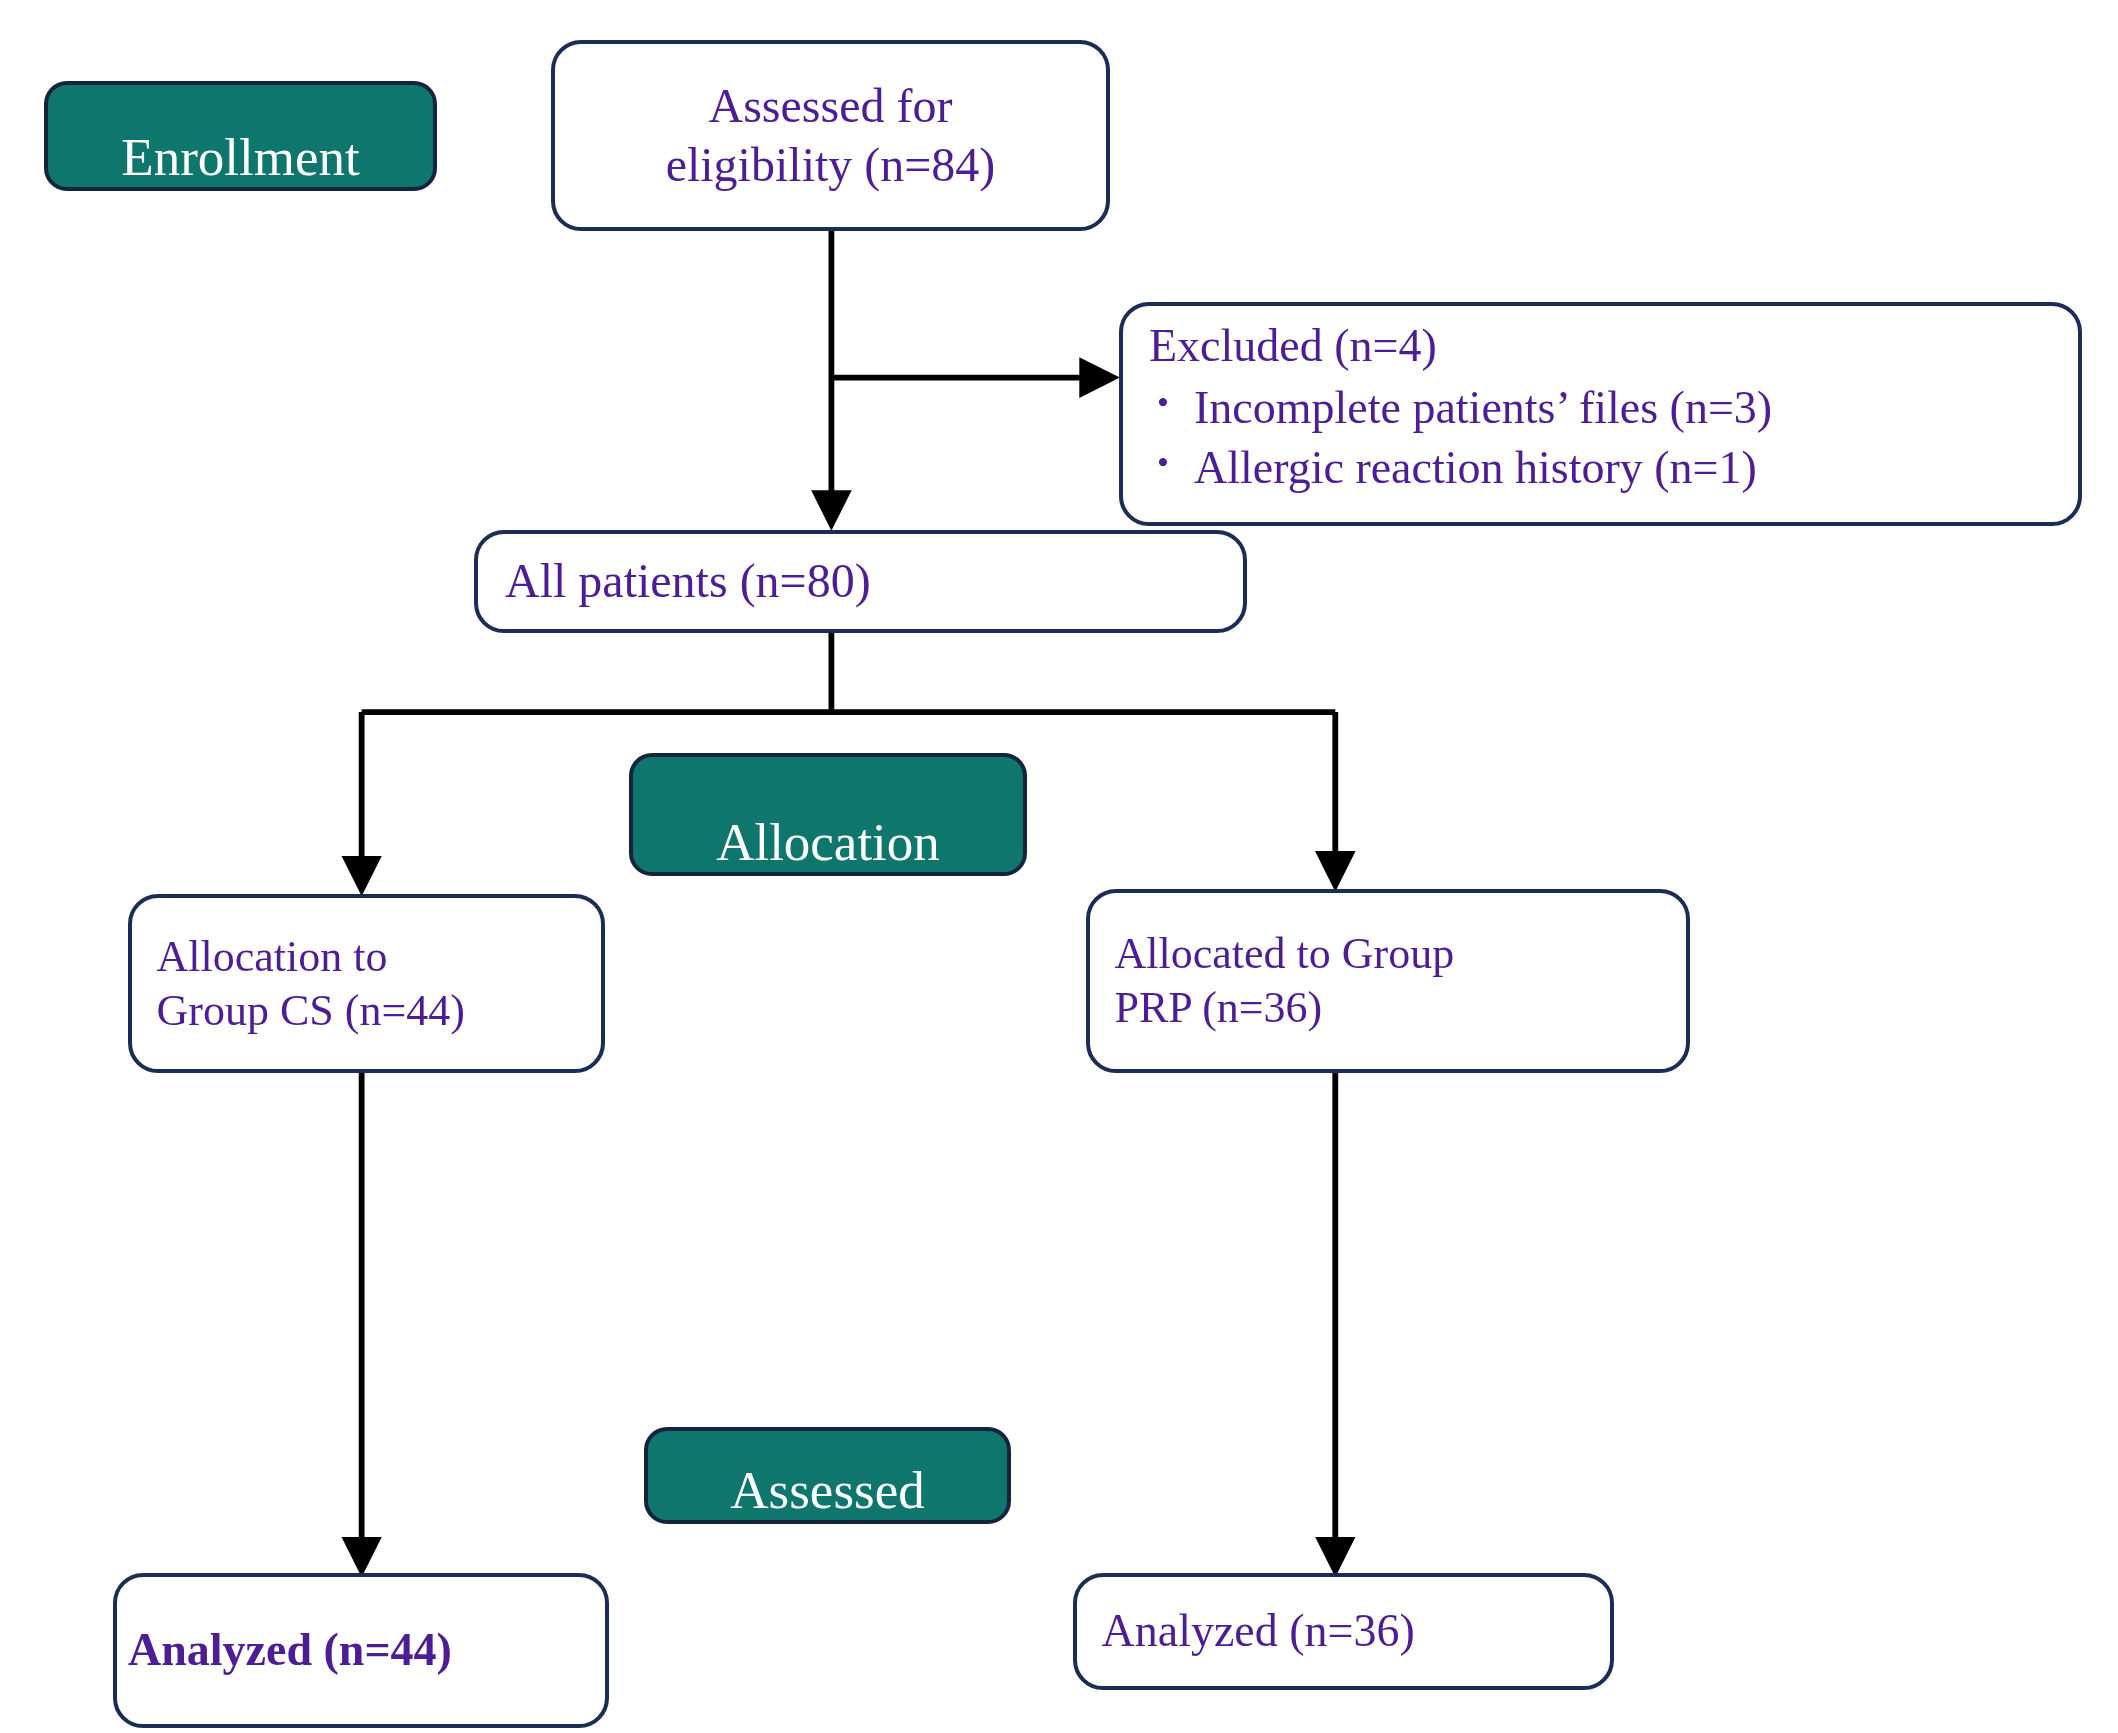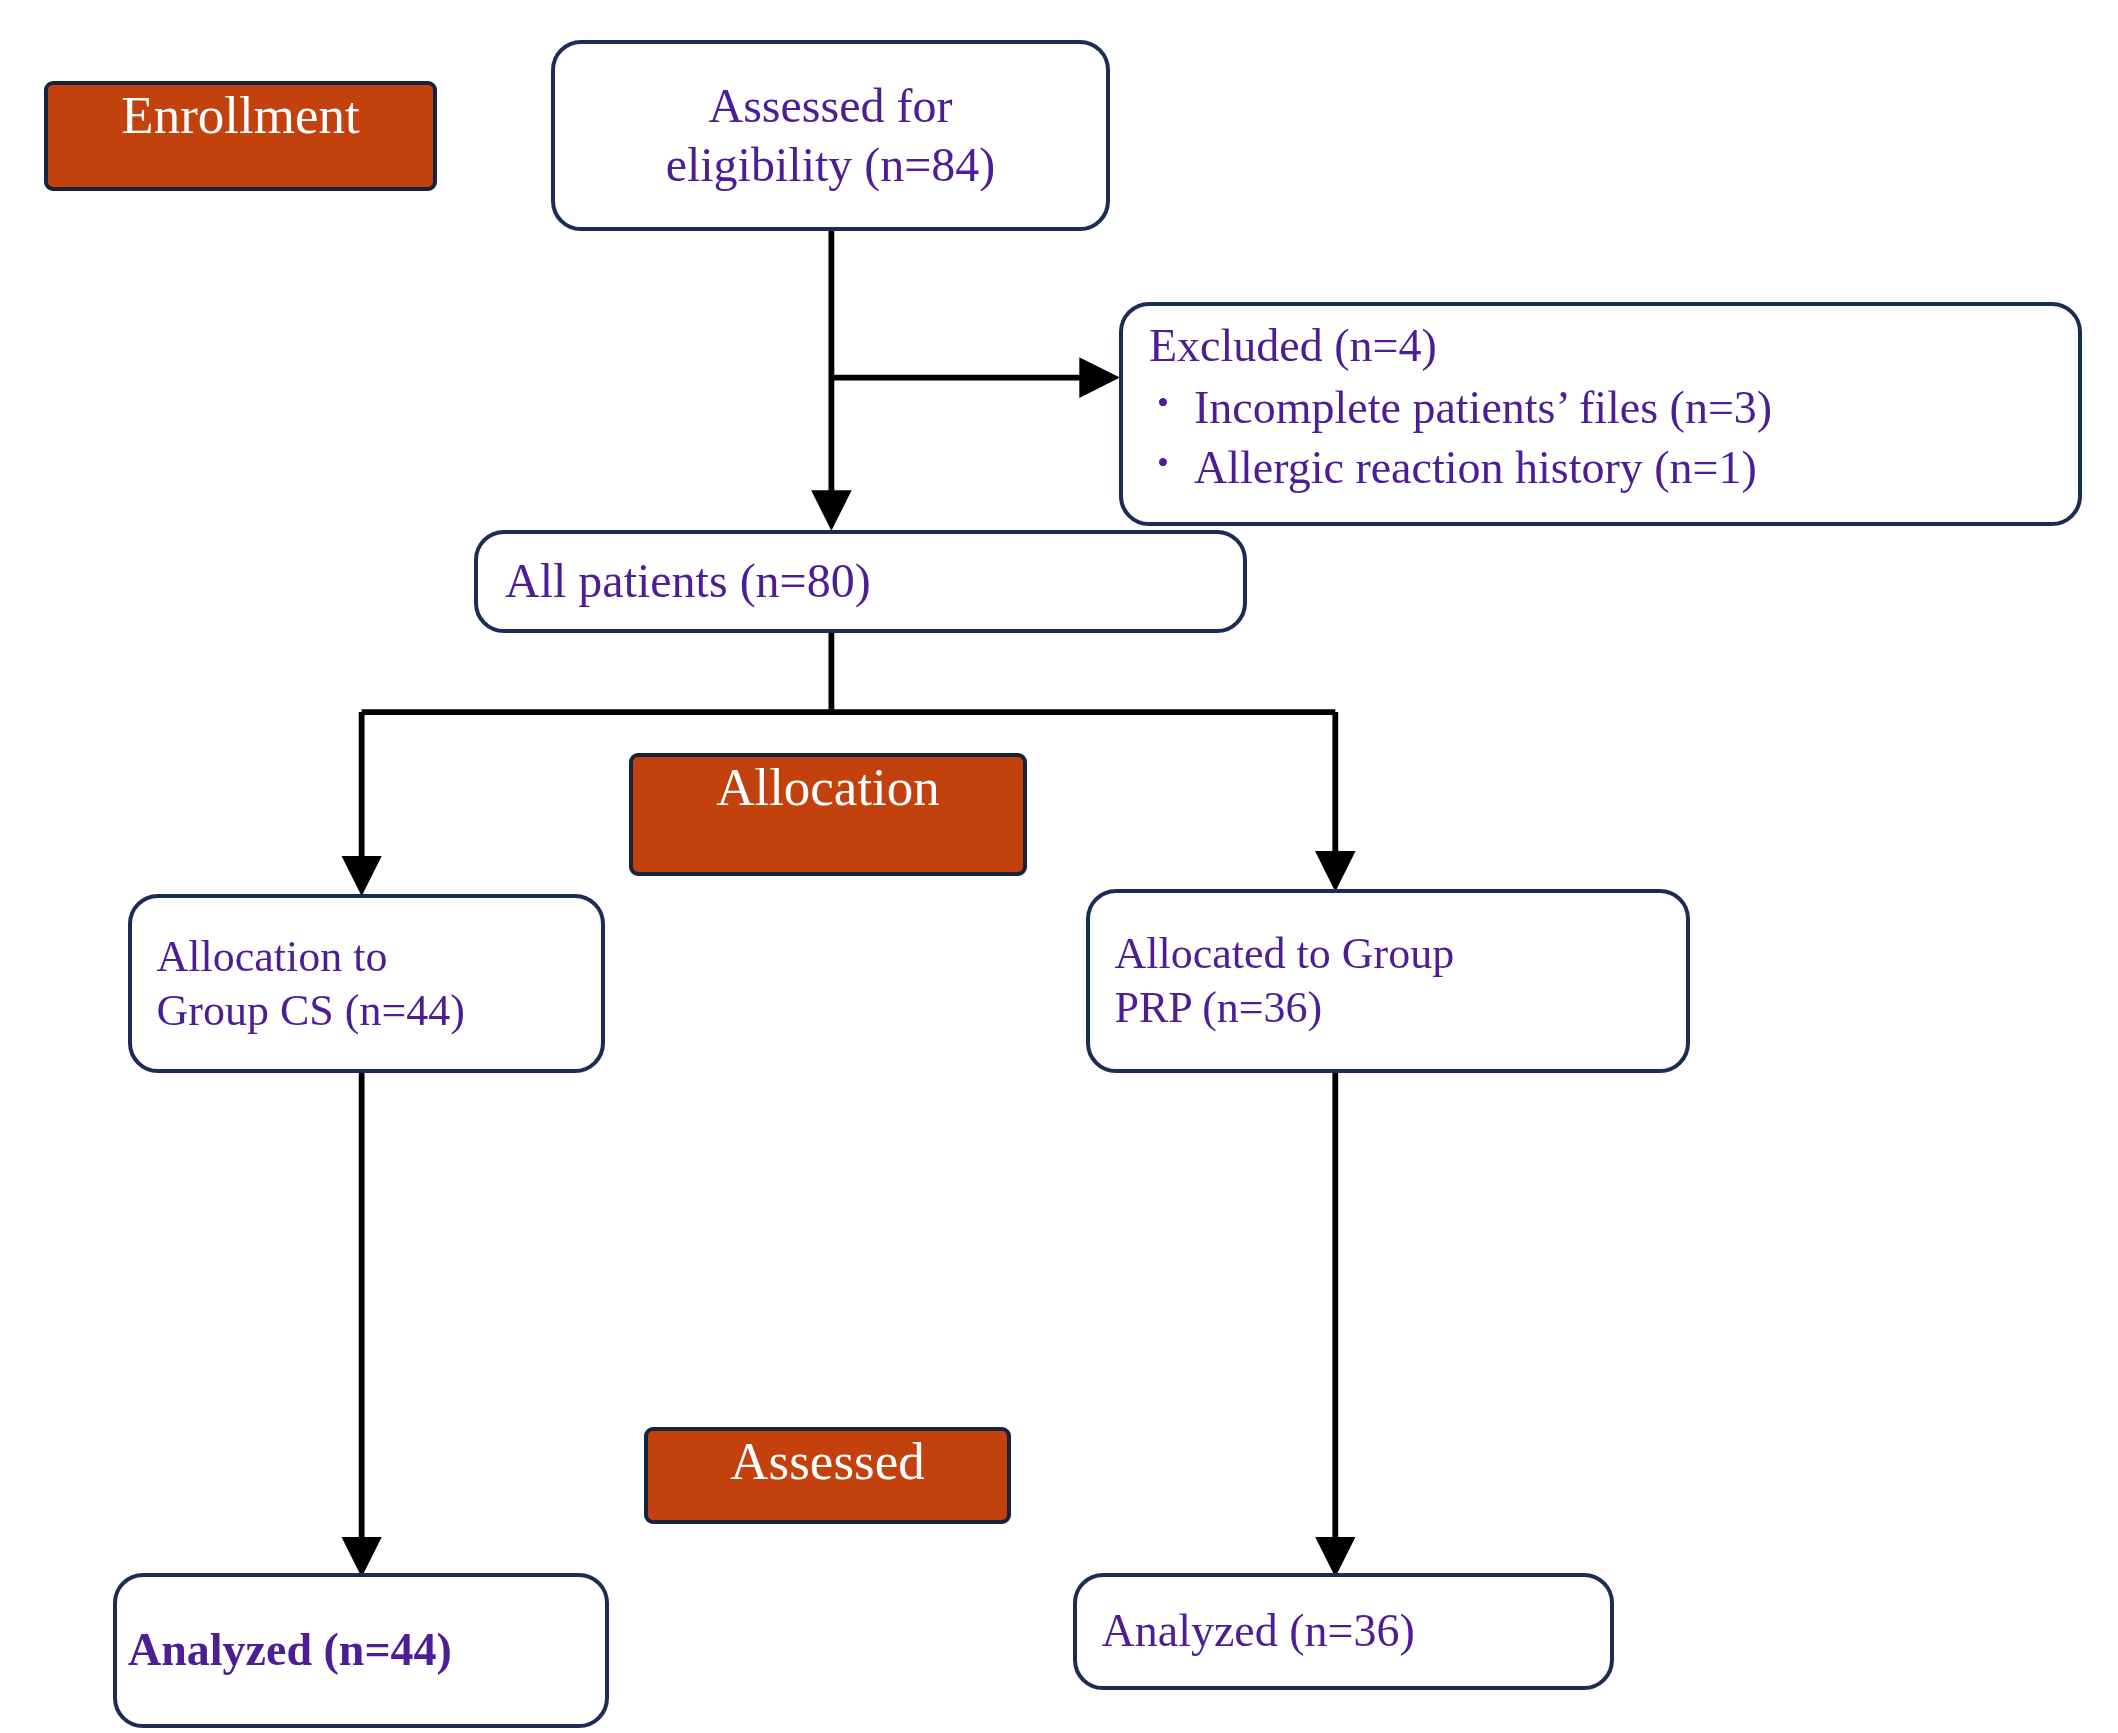--- a/index.html
+++ b/index.html
@@ -38,25 +38,25 @@
   .node .line {
     display: block;
     white-space: nowrap;
   }
   .node.center { text-align: center; align-items: center; }
   .node.left   { text-align: left;  align-items: flex-start; }
 
   .stage {
     position: absolute;
     box-sizing: border-box;
-    background: #c2410c;
+    background: #0f766e;
     border: 4.5px solid #16233f;
-    border-radius: 9px;
+    border-radius: 23px;
     display: flex;
-    align-items: flex-start;
+    align-items: flex-end;
     justify-content: center;
     color: #ffffff;
     font-weight: 400;
   }
 
   
   #node-assessed {
     left: 551px; top: 40px; width: 559px; height: 191px;
     font-size: 48px;
   }

